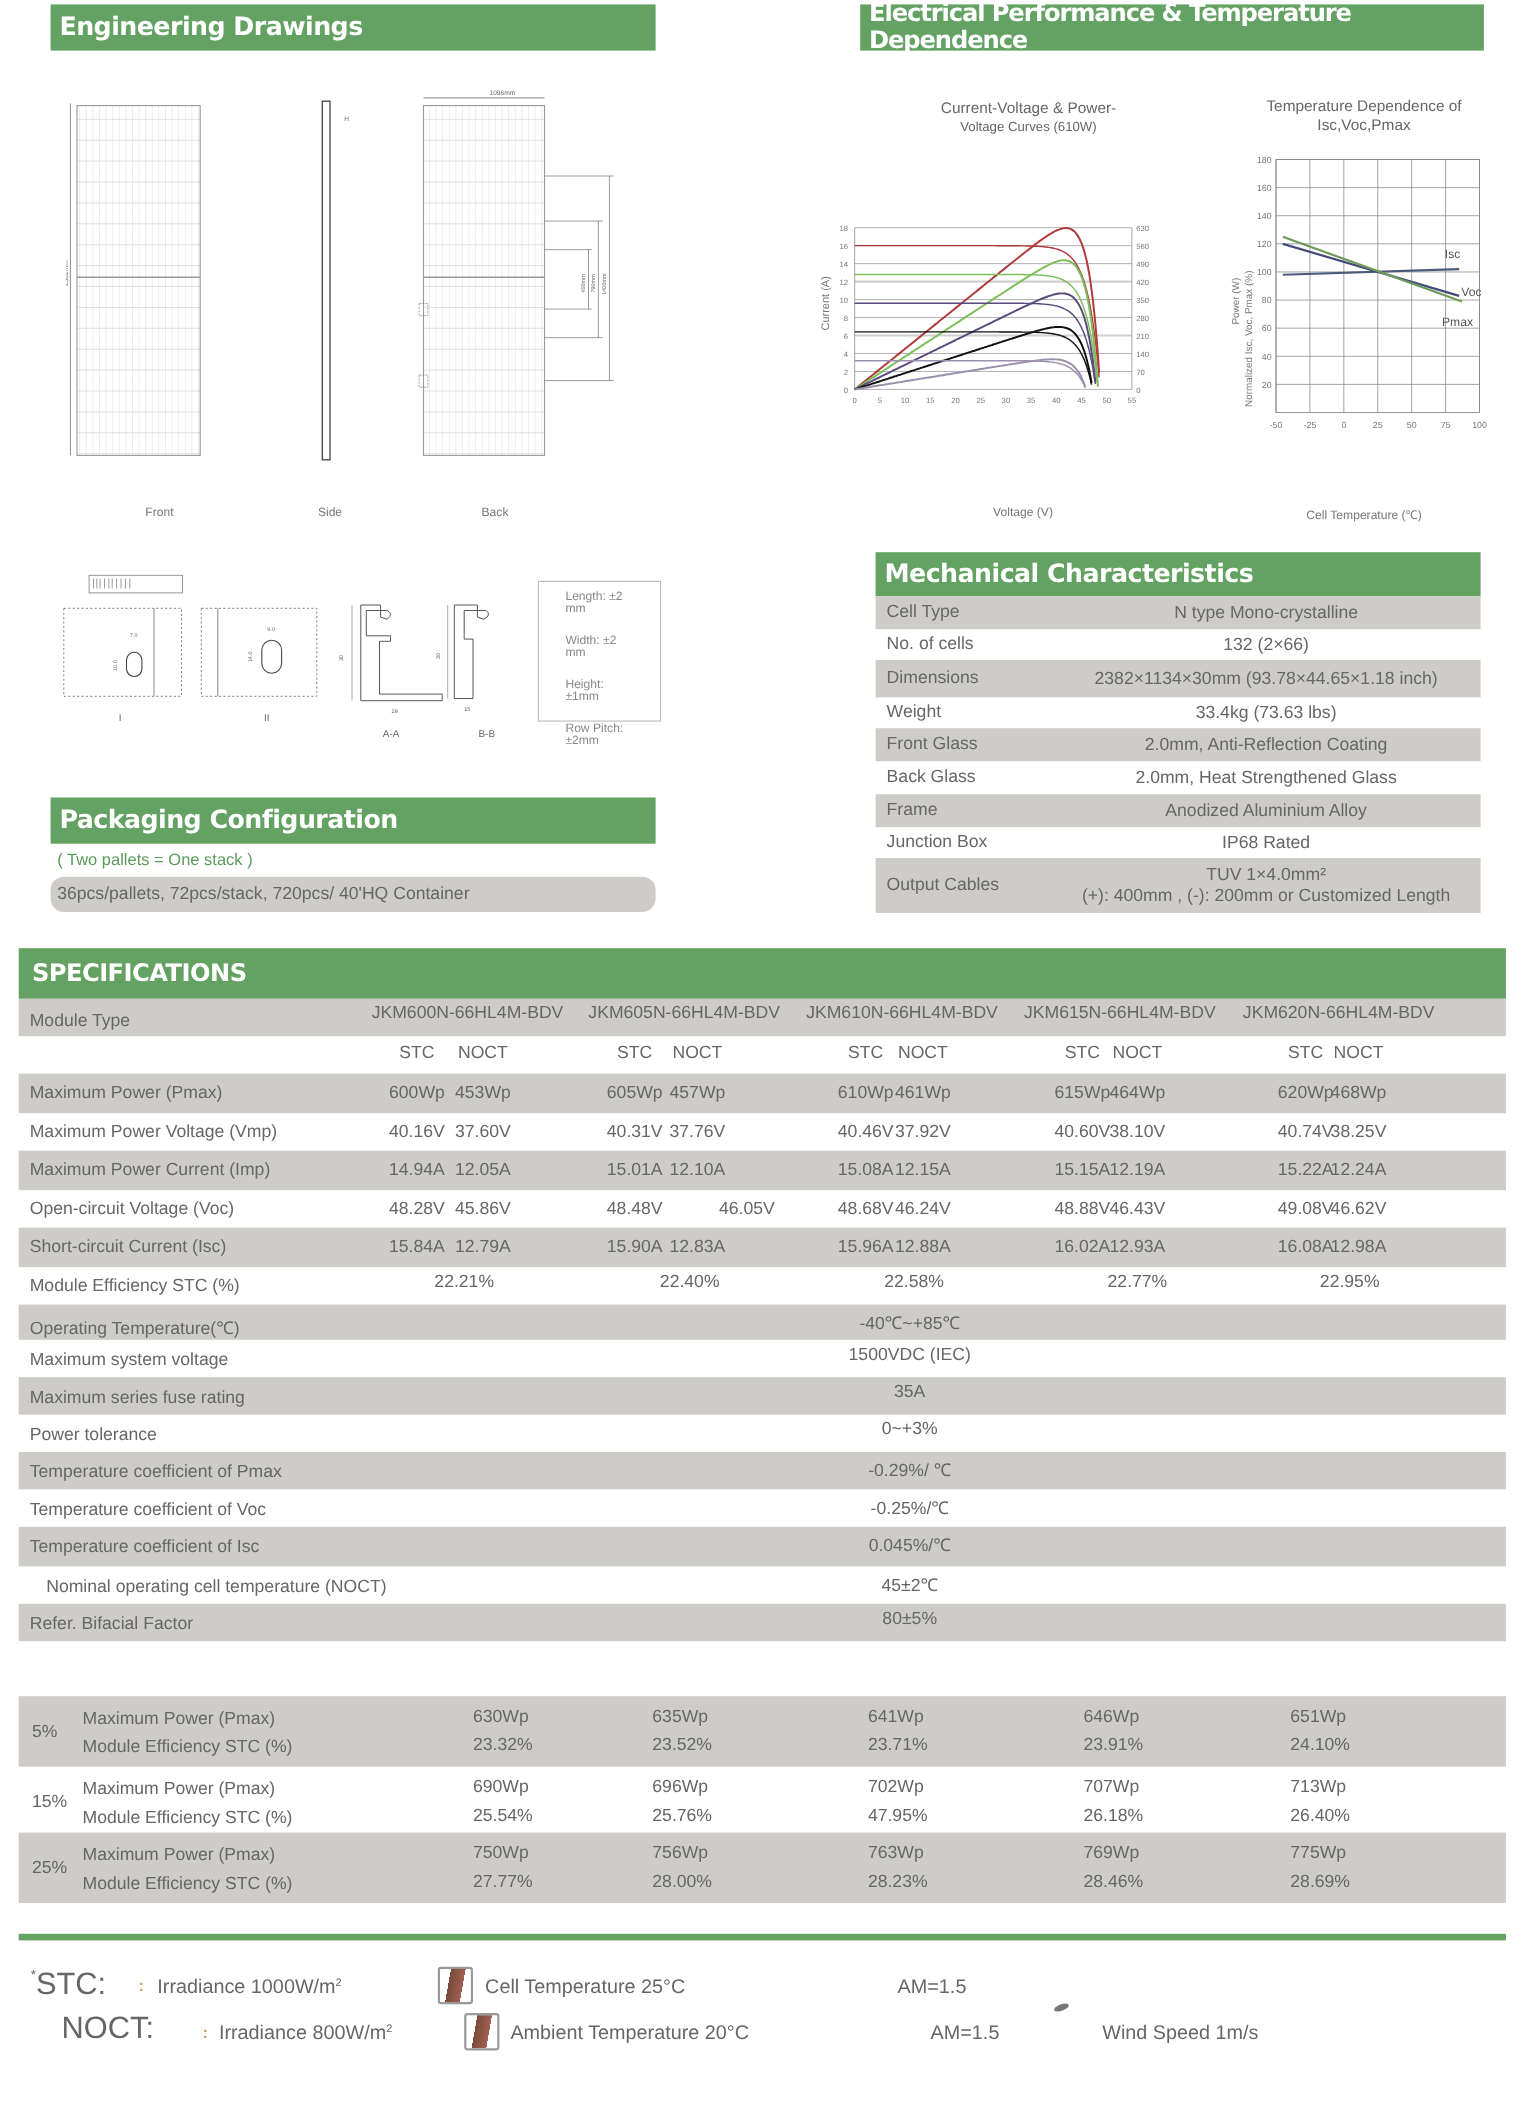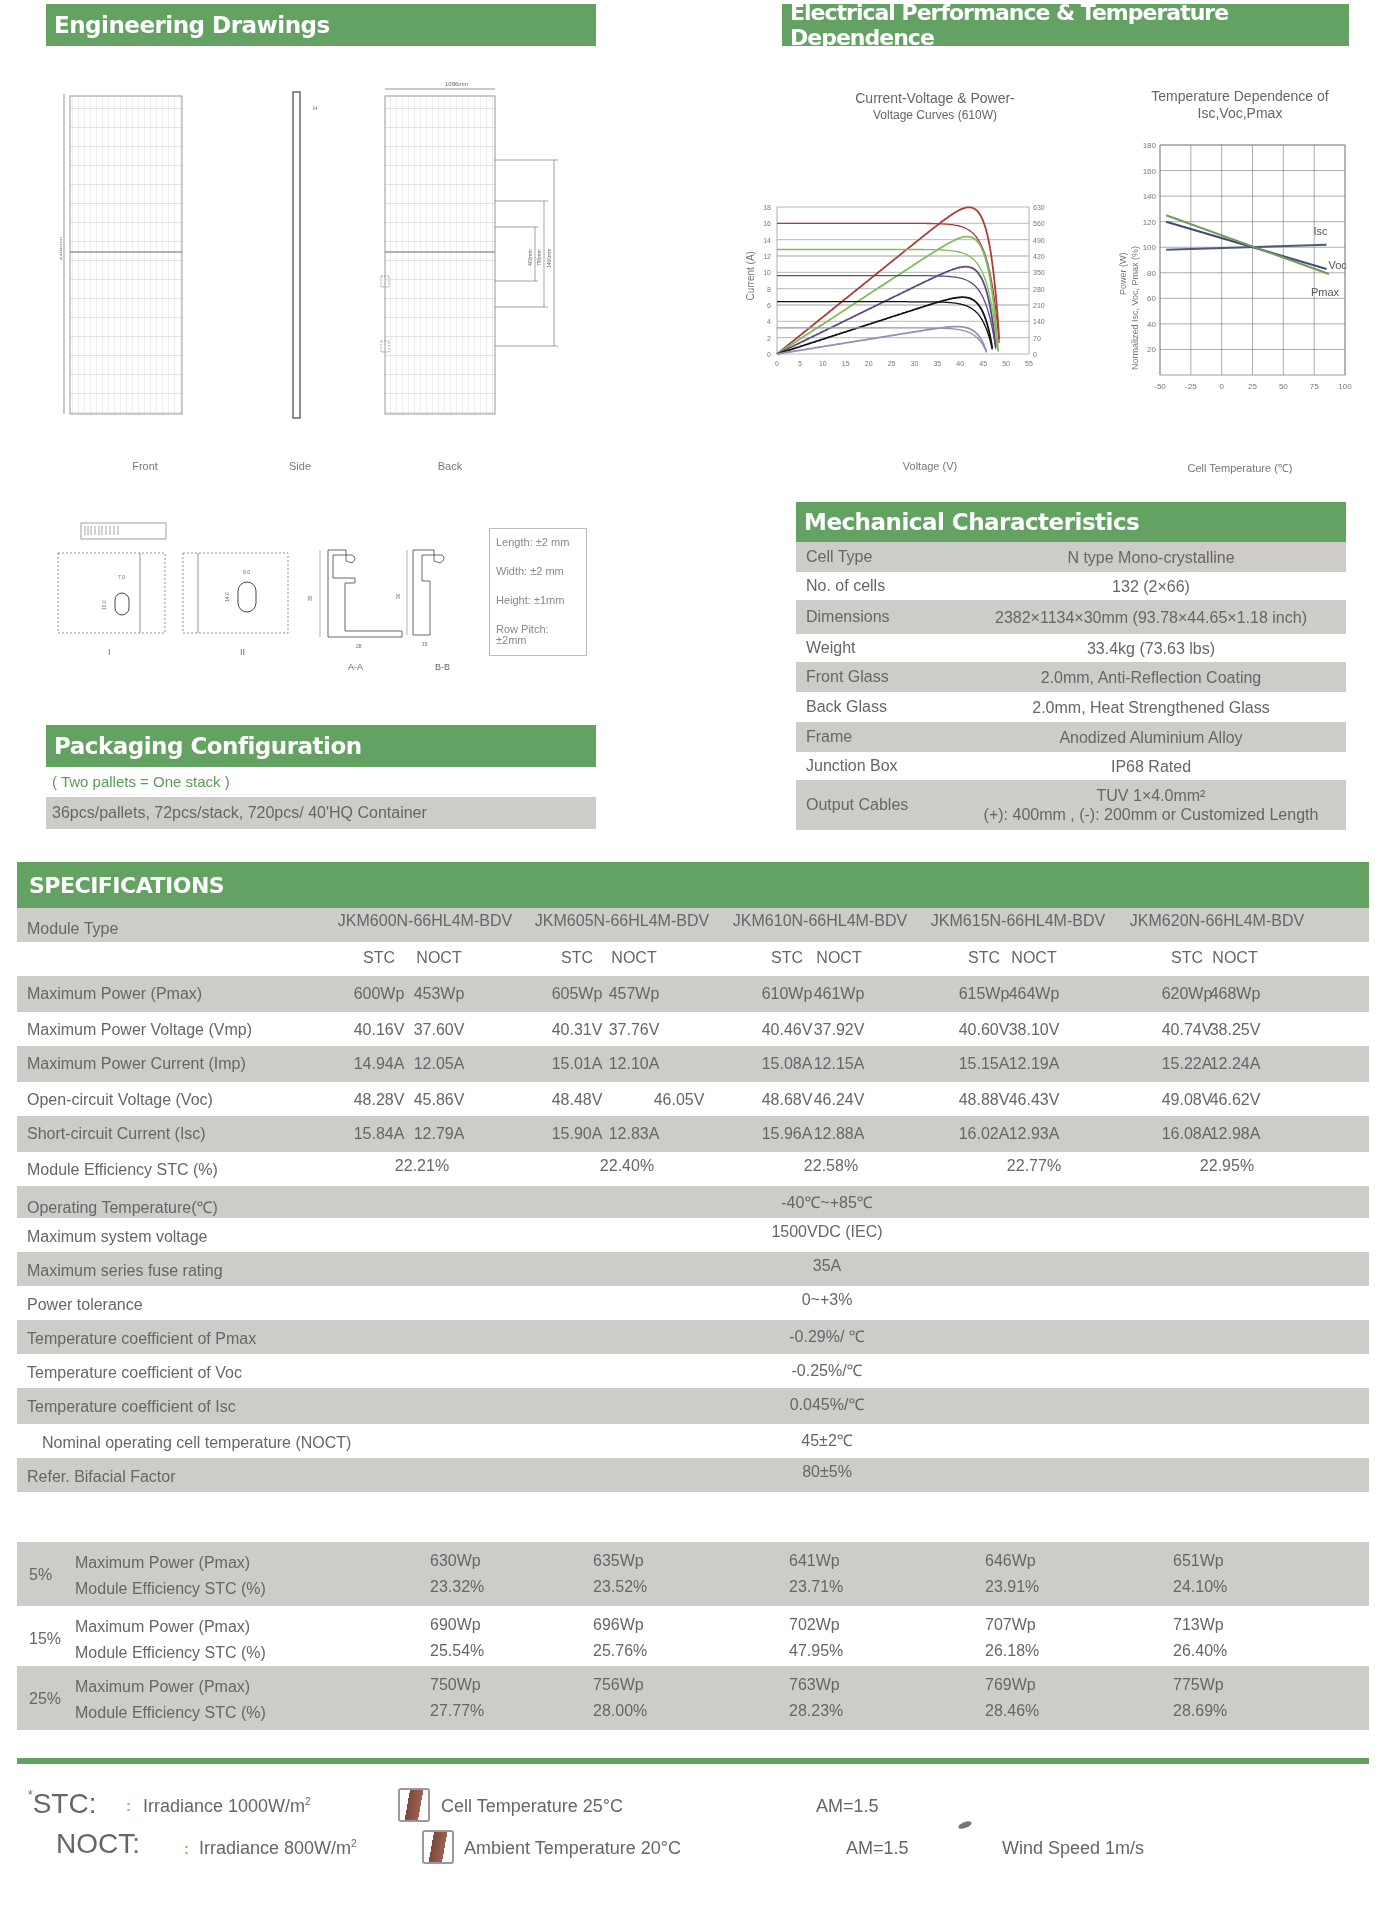--- a/index.html
+++ b/index.html
@@ -106,33 +106,33 @@
   <text x="306" y="133" font-size="5" fill="#666">28</text>
   <text x="298" y="155" font-size="9" fill="#666">A-A</text>
 
   <path d="M363 35 L363 120 L380 120 L380 66 L372 66 L372 40 L392 40 Q397 44 390 48 L384 46 L384 35 Z" fill="#fff" stroke="#555" stroke-width="0.9"></path>
   <line x1="357" y1="35" x2="357" y2="120" stroke="#666" stroke-width="0.5"></line>
   <text x="350" y="84" font-size="5" fill="#666" transform="rotate(-90 350 84)">30</text>
   <text x="372" y="131" font-size="5" fill="#666">15</text>
   <text x="385" y="155" font-size="9" fill="#666">B-B</text>
 </svg>
 
-<div class="abs" style="left:489px;top:528px;width:98px;height:128px;border:1.5px solid #bbb;padding:8px 6px;font-size:11px;color:#888;line-height:30px;">
+<div class="abs" style="left:489px;top:528px;width:112px;height:128px;border:1.5px solid #bbb;padding:8px 24px;font-size:11px;color:#888;line-height:30px;">
   <div style="line-height:1;margin-bottom:18px;">Length: ±2 mm</div>
   <div style="line-height:1;margin-bottom:18px;">Width: ±2 mm</div>
   <div style="line-height:1;margin-bottom:18px;">Height: ±1mm</div>
   <div style="line-height:1;">Row Pitch: ±2mm</div>
 </div>
 
 <div class="abs" style="left:46px;top:725px;width:550px;height:100px;">
   <div class="green-head" style="height:42px;font-size:23px;">
     <span>Packaging Configuration</span>
   </div>
   <div style="height:30px;line-height:30px;padding-left:6px;color:#5a9a5a;font-size:15px;">( Two pallets = One stack )</div>
-  <div class="gray" style="height:32px;line-height:32px;padding-left:6px;font-size:16px;color:#666;">36pcs/pallets, 72pcs/stack, 720pcs/ 40'HQ Container</div>
+  <div class="gray" style="height:32px;line-height:32px;padding-left:6px;font-size:16px;color:#666;border-radius:12px;">36pcs/pallets, 72pcs/stack, 720pcs/ 40'HQ Container</div>
 </div>
 
 <div class="abs green-head" style="left:782px;top:4px;width:567px;height:42px;font-size:22px;letter-spacing:-1px;">
   <span>Electrical Performance &amp; Temperature Dependence</span>
 </div>
 
 <div class="abs" style="left:820px;top:90px;width:230px;text-align:center;color:#666;">
   <div style="font-size:14px;">Current-Voltage &amp; Power-</div>
   <div style="font-size:12px;margin-top:2px;">Voltage Curves (610W)</div>
 </div>

